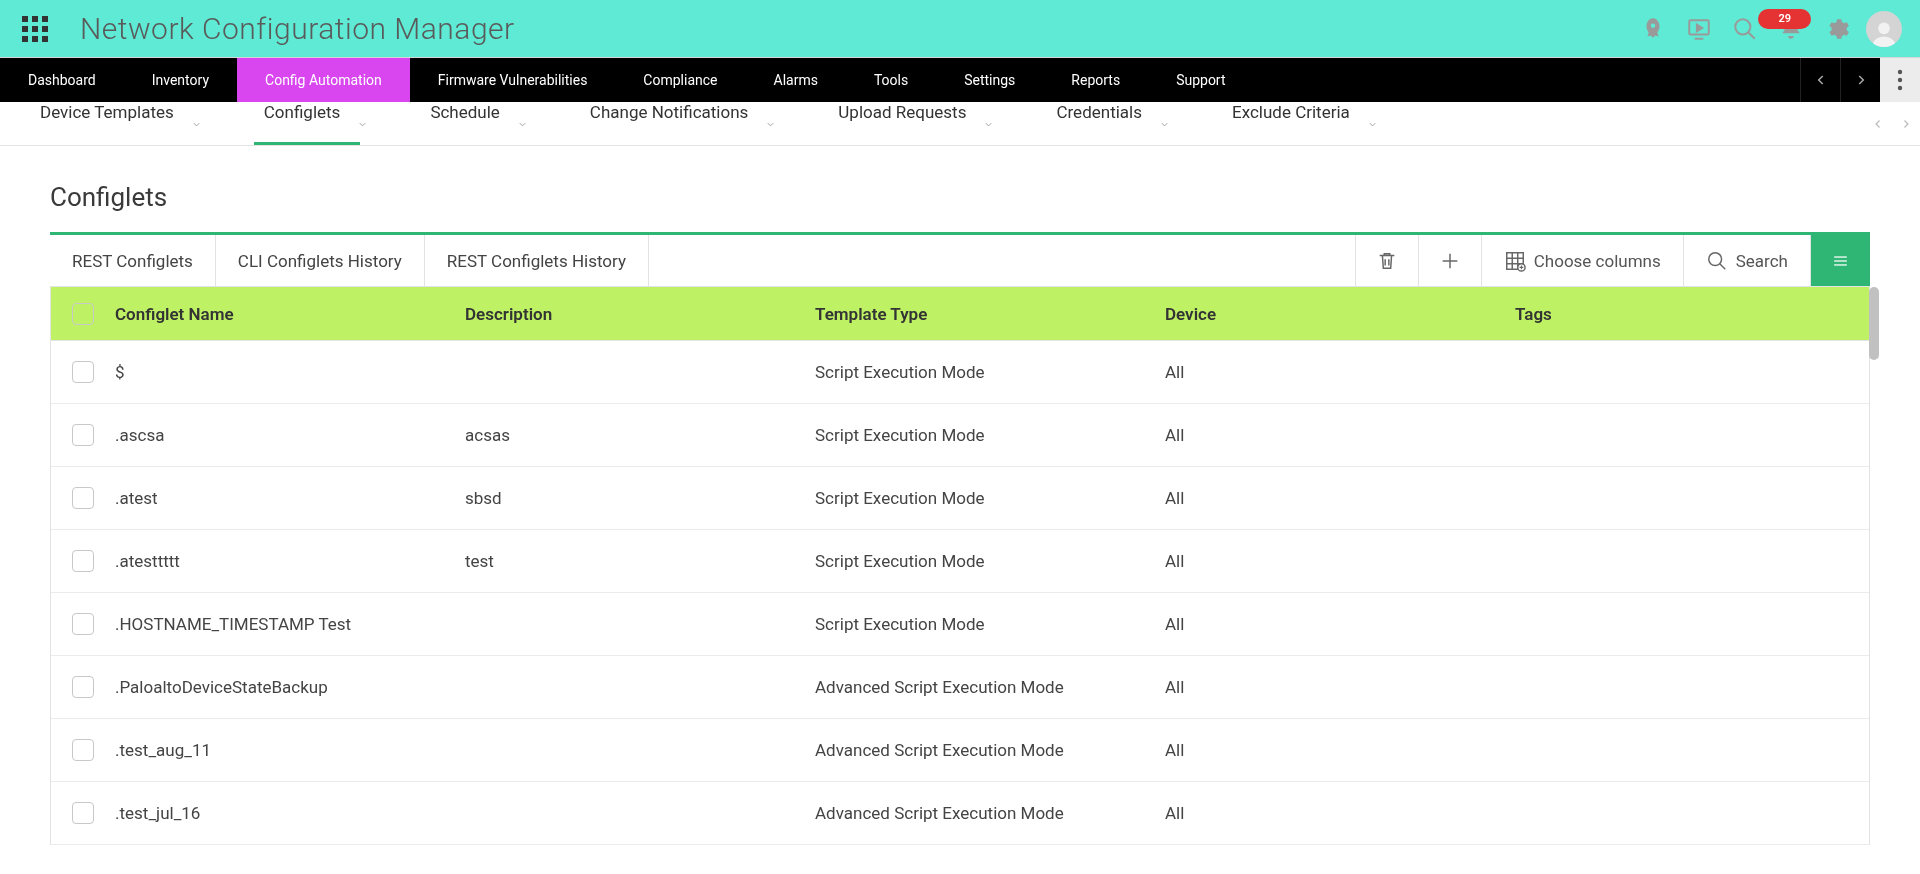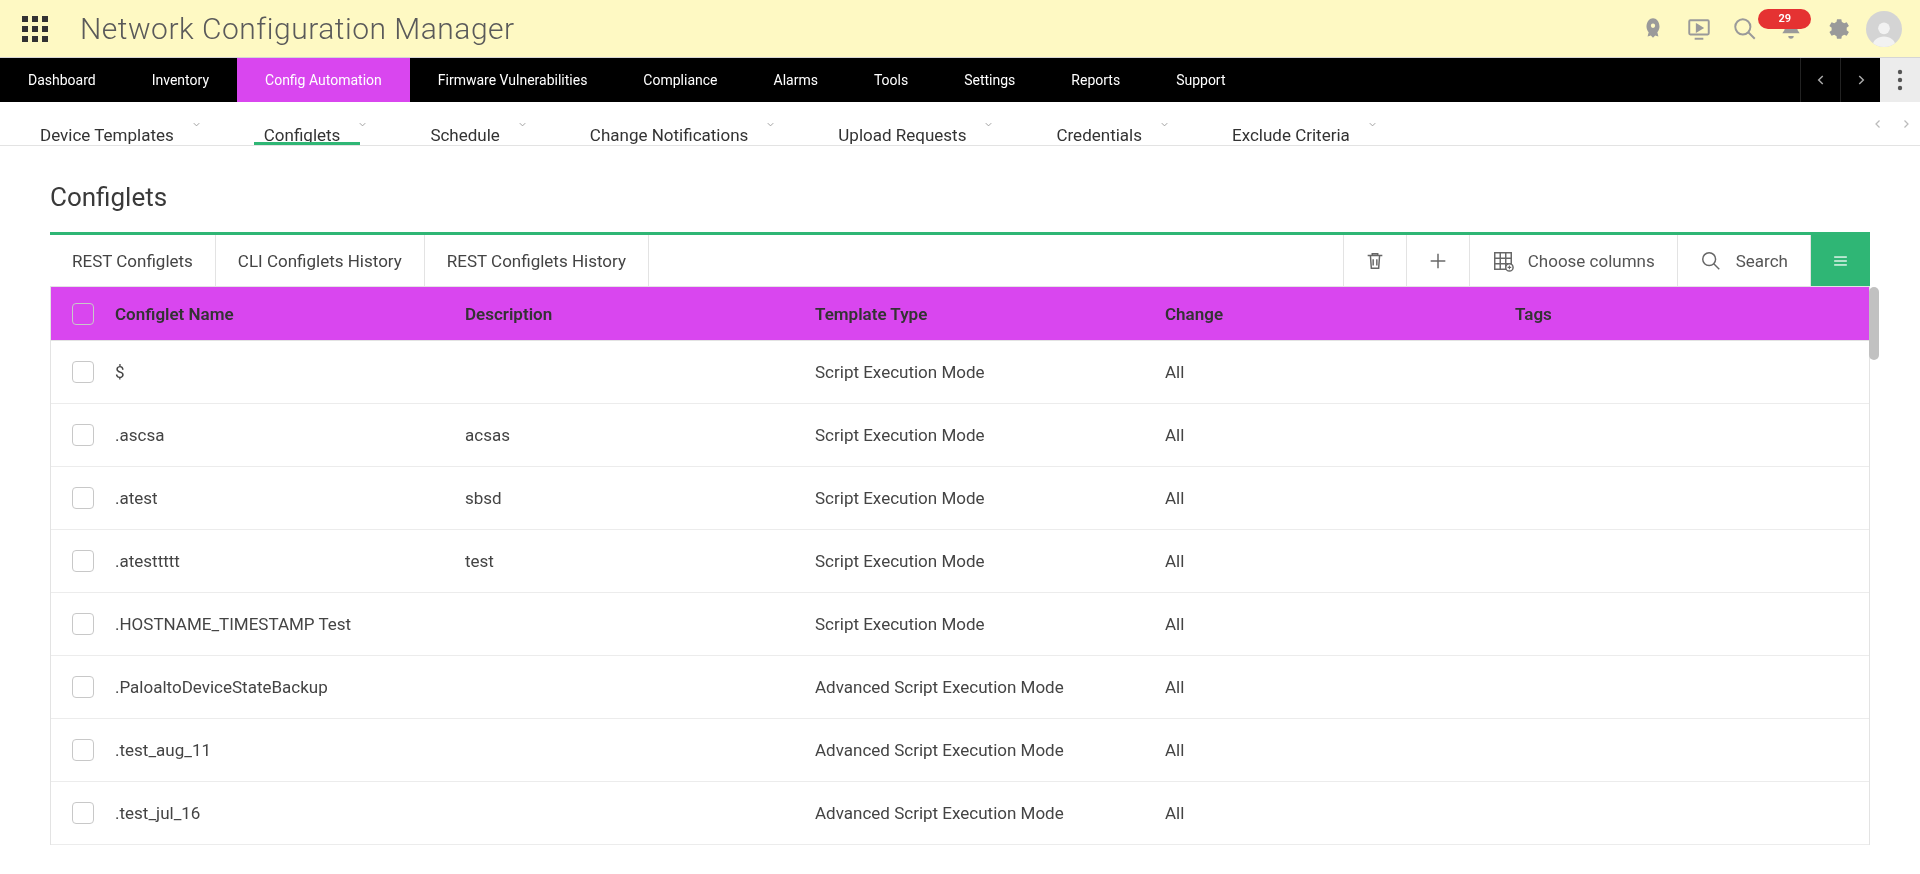--- a/index.html
+++ b/index.html
@@ -7,21 +7,21 @@
   font-family: -apple-system, BlinkMacSystemFont, "Segoe UI", Roboto, Arial, sans-serif;
   background: #fff;
   color: #333;
   width: 1920px;
   overflow-x: hidden;
 }
 
 
 .top-header {
   height: 58px;
-  background: #fef9c3;
+  background: #5eead4;
   border-bottom: 1px solid #d5d5d5;
   display: flex;
   align-items: center;
   padding: 0 18px 0 22px;
 }
 .apps-grid-icon {
   width: 26px; height: 26px;
   display: grid;
   grid-template-columns: repeat(3, 6px);
   grid-template-rows: repeat(3, 6px);
@@ -107,21 +107,21 @@
 
 .sub-nav {
   height: 44px;
   background: #fff;
   border-bottom: 1px solid #e3e3e3;
   display: flex;
   align-items: stretch;
 }
 .sub-nav-item {
   display: flex;
-  align-items: flex-end;
+  align-items: flex-start;
   padding: 0 50px 0 40px;
   color: #333;
   font-size: 17px;
   position: relative;
   cursor: pointer;
 }
 .sub-nav-item .chev {
   position: absolute;
   right: 22px;
   top: 50%;
@@ -184,37 +184,37 @@
 .tab-filler { flex: 1; border-top: 1px solid transparent; }
 .tool-group { display: flex; align-items: stretch; }
 .tool {
   border-left: 1px solid #e3e3e3;
   display: flex; align-items: center; justify-content: center;
   padding: 0 20px;
   cursor: pointer;
   color: #555;
 }
 .tool svg { width: 22px; height: 22px; stroke: #666; fill: none; stroke-width: 1.6; }
-.tool-wide { padding: 0 22px; gap: 14px; font-size: 17px; }
+.tool-wide { padding: 0 22px; gap: 8px; font-size: 17px; }
 .tool-green {
   background: #2fb675;
   width: 60px;
 }
 .tool-green svg { stroke: #fff; width: 26px; }
 
 
 .table-wrap {
   border-left: 1px solid #e3e3e3;
   border-right: 1px solid #e3e3e3;
   position: relative;
 }
 .table-header {
   display: grid;
   grid-template-columns: 64px 350px 350px 350px 350px auto;
-  background: #d946ef;
+  background: #bef264;
   border-bottom: 1px solid #e3e3e3;
   height: 54px;
   align-items: center;
 }
 .th { font-size: 17px; color: #333; font-weight: 600; padding-right: 12px; }
 .row {
   display: grid;
   grid-template-columns: 64px 350px 350px 350px 350px auto;
   border-bottom: 1px solid #ececec;
   height: 63px;
@@ -435,21 +435,21 @@
 
   <div class="table-wrap">
     <div class="scroll-track"></div>
     <div class="table-header">
       <div>
           <div class="checkbox"></div>
         </div>
       <div class="th">Configlet Name</div>
       <div class="th">Description</div>
       <div class="th">Template Type</div>
-      <div class="th">Change</div>
+      <div class="th">Device</div>
       <div class="th">Tags</div>
     </div>
     <div id="table-body">
         <div class="row">
           <div>
             <div class="checkbox"></div>
           </div>
           <div class="td">$</div>
           <div class="td"></div>
           <div class="td">Script Execution Mode</div>

